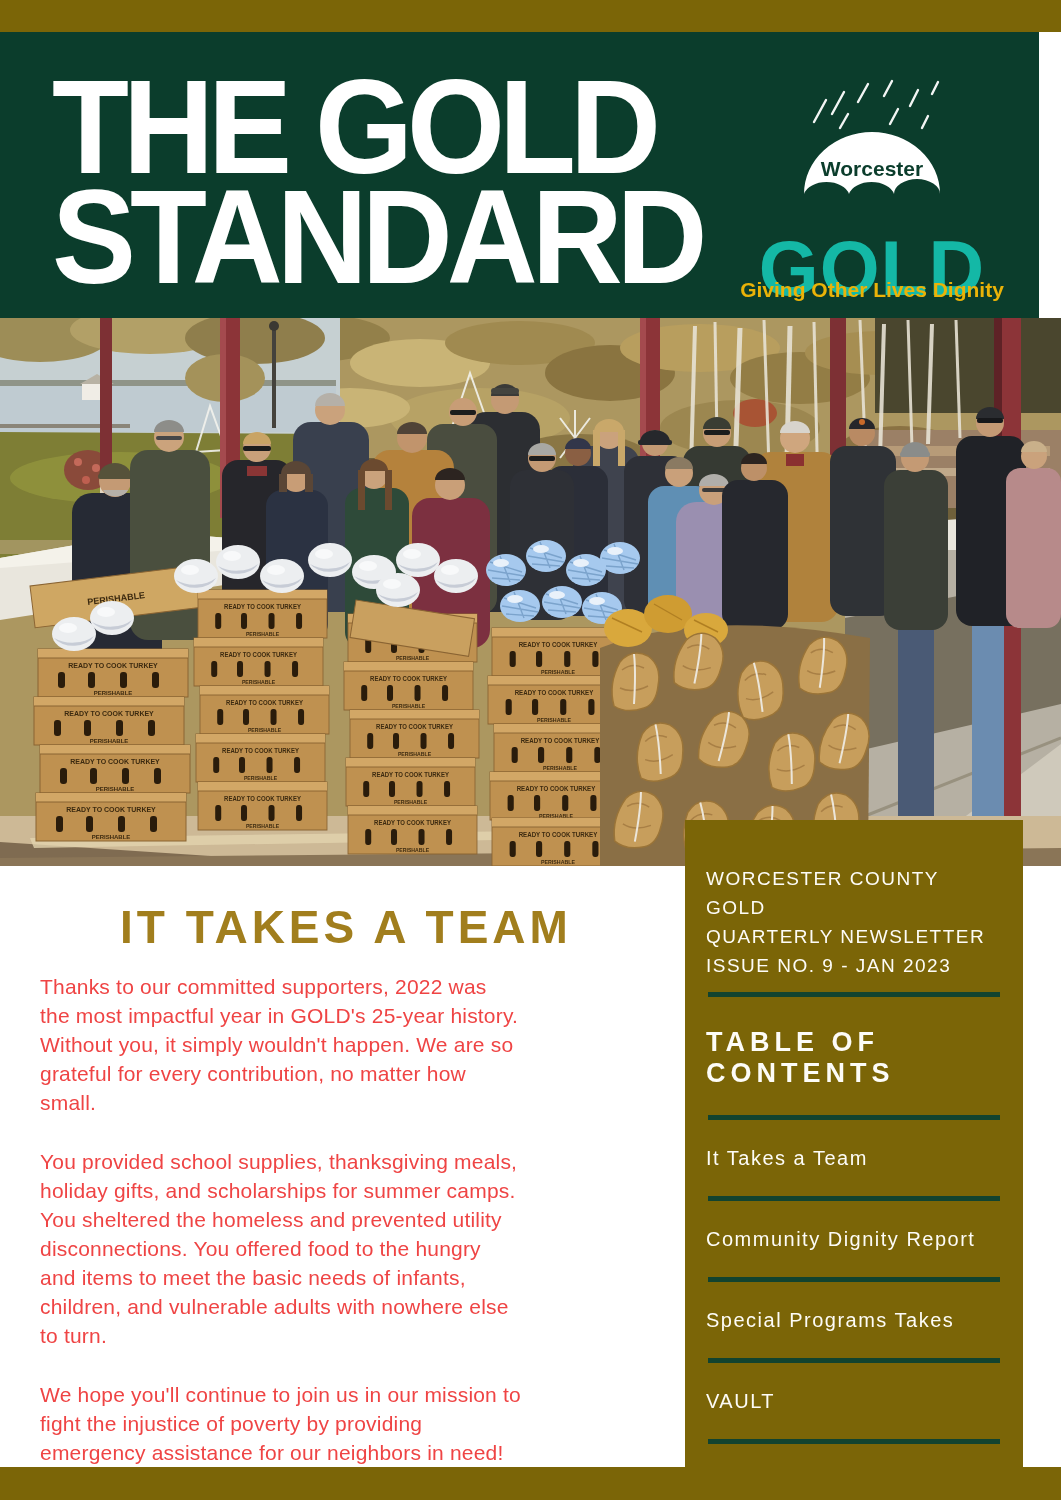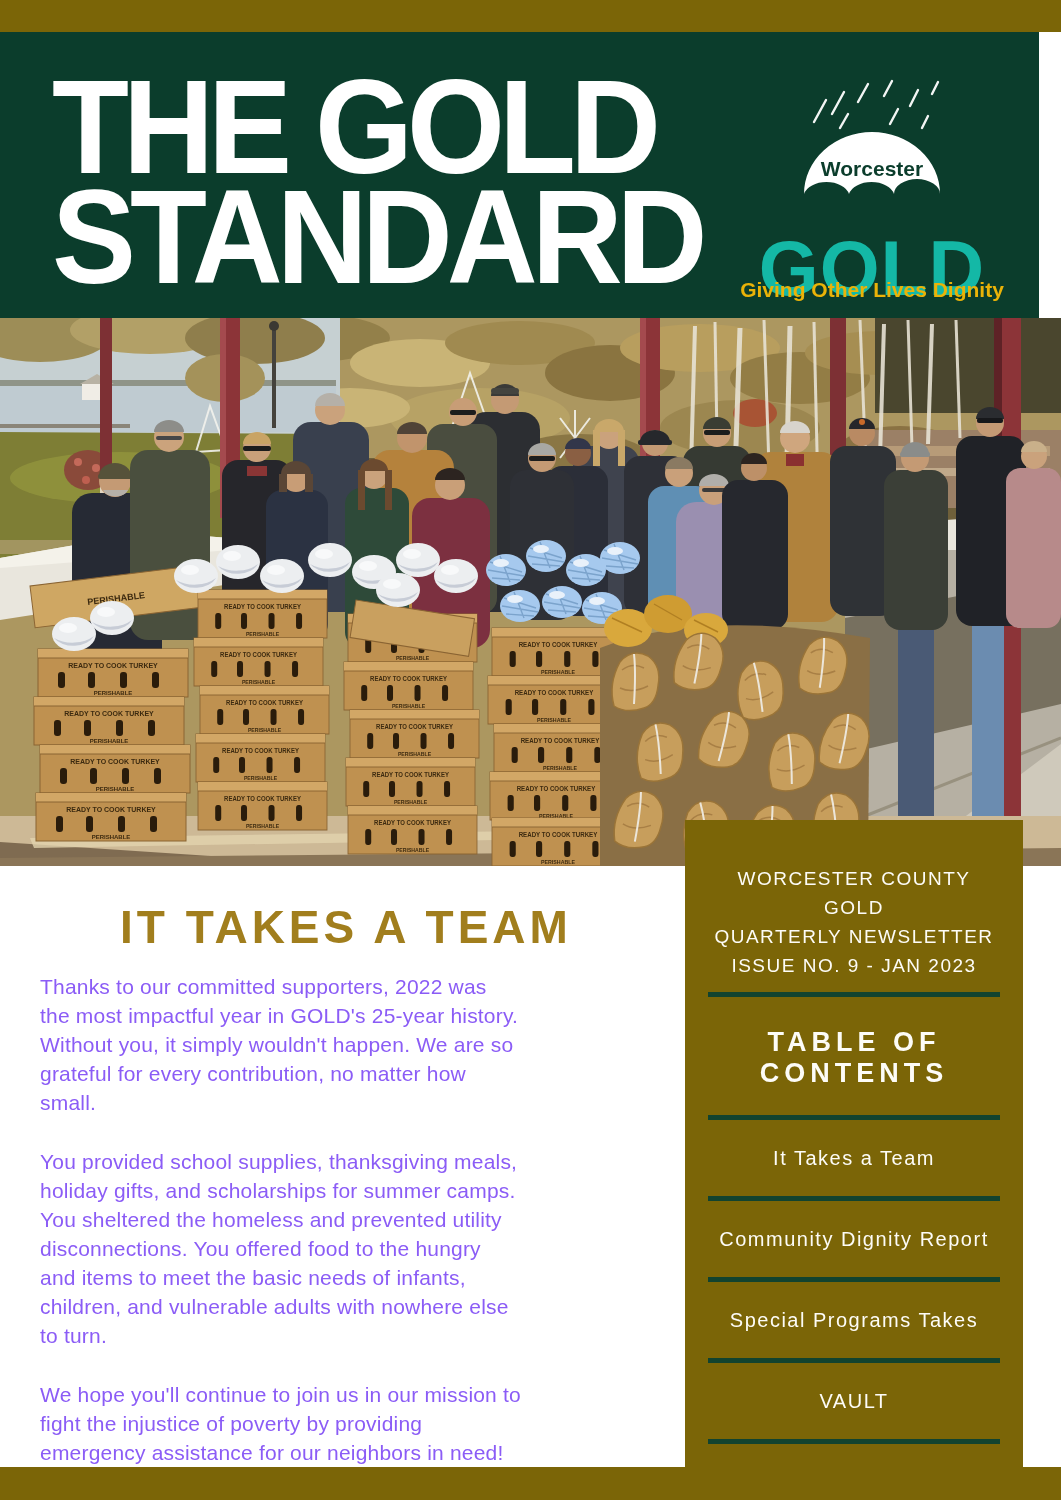--- a/index.html
+++ b/index.html
@@ -37,29 +37,29 @@
   .photo svg{display:block;}
 
   
   .article{position:absolute;left:40px;top:900px;width:612px;}
   .article h2{
     margin:0 0 0 0;text-align:center;
     color:#a17e1d;font-size:46px;font-weight:700;letter-spacing:4px;white-space:nowrap;
   }
   .article .body{margin-top:18px;}
   .article p{
-    margin:0 0 30px 0;color:#8b5cf6;font-size:21px;line-height:29px;
+    margin:0 0 30px 0;color:#ef4444;font-size:21px;line-height:29px;
     white-space:pre-line;letter-spacing:0.2px;
   }
 
   
   .sidebar{
     position:absolute;left:685px;top:820px;width:338px;height:647px;
     background:#7b6507;color:#fdfcf7;box-sizing:border-box;
-    padding:44px 21px 0 21px;text-align:center;
+    padding:44px 21px 0 21px;
   }
   .sidebar .issue{
     font-size:19px;line-height:29px;letter-spacing:1.5px;white-space:pre-line;font-weight:400;
   }
   .sidebar hr{
     border:none;height:5px;background:#11432f;margin:26px 2px 0 2px;
   }
   .sidebar .issue{margin-bottom:-14px;}
   .sidebar hr.first{margin-top:26px;}
   .toc-title{

